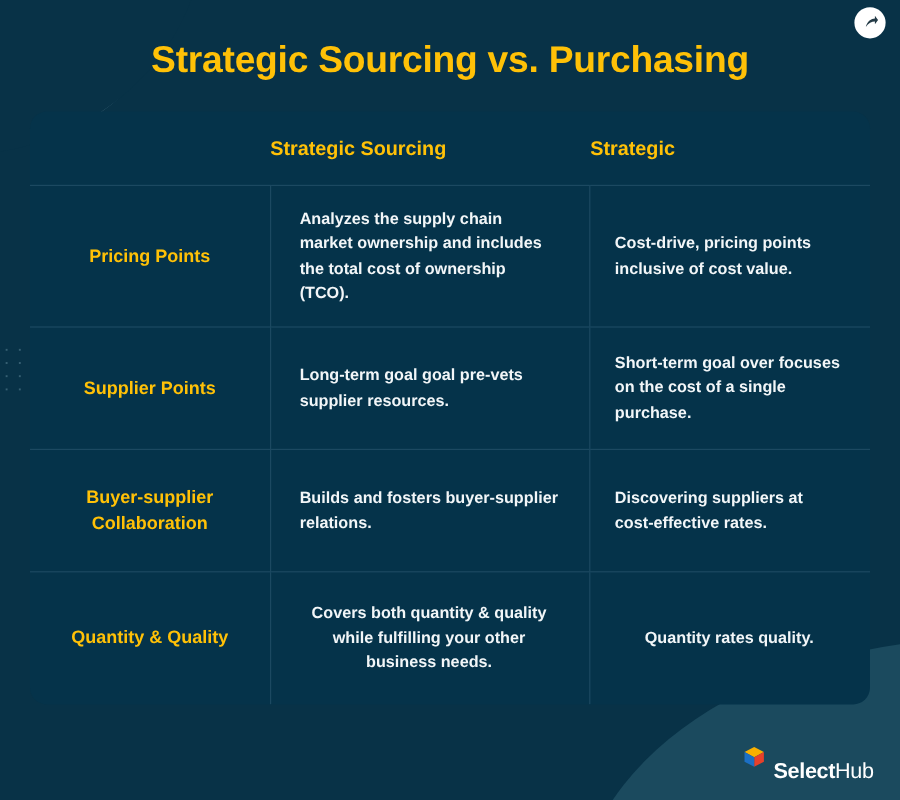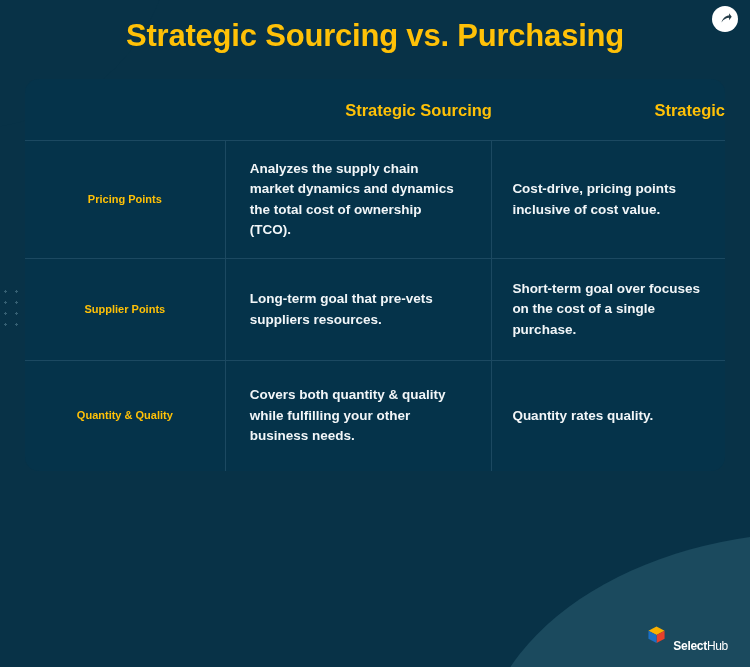--- a/index.html
+++ b/index.html
@@ -62,83 +62,83 @@
   .share-btn svg { display:block; }
 
   
   .page-title {
     position:relative; z-index:5;
     text-align:center;
     color:#FFC107;
     font-size:31px;
     font-weight:bold;
     letter-spacing:-.2px;
-    padding-top:18px;
+    padding-top:32px;
   }
 
   
   .card {
     position:relative; z-index:5;
     margin:25px 25px 0 25px;
     background:#05334a;
     border-radius:14px;
     overflow:hidden;
   }
   .table { width:100%; border-collapse:collapse; table-layout:fixed; }
   .table col.c1 { width:28.6%; }
   .table col.c2 { width:38.1%; }
   .table col.c3 { width:33.3%; }
 
   .thead th {
     padding:22px 0 20px 0;
     color:#FFC107;
     font-size:16.5px;
     font-weight:bold;
-    text-align:right;
+    text-align:left;
     vertical-align:middle;
   }
   .thead th.blank { font-size:0; }
 
   .table tbody tr { border-top:1px solid rgba(150,195,215,.16); }
   .table tbody td {
     vertical-align:middle;
     padding:18px 20px;
     border-left:1px solid rgba(150,195,215,.16);
   }
   .table tbody td.label-cell {
     border-left:none;
     text-align:center;
     color:#FFC107;
-    font-size:11px;
+    font-size:15px;
     font-weight:bold;
     line-height:1.45;
     padding:18px 14px;
   }
   .table tbody td.body-cell {
     color:#f2f6f8;
     font-size:13.5px;
     font-weight:bold;
     line-height:1.5;
   }
   .table tbody td.col2 { padding-left:24px; padding-right:26px; }
   .table tbody td.col3 { padding-left:20px; padding-right:22px; }
 
   .row-h1 td { height:118px; }
   .row-h2 td { height:102px; }
   .row-h3 td { height:102px; }
-  .row-h4 td { height:110px; }
+  .row-h4 td { height:110px;text-align:center; }
 
   
   .footer {
     position:absolute; right:22px; bottom:14px;
     display:flex; align-items:center; gap:7px;
     z-index:10;
   }
   .logo-mark { width:19px; height:19px; display:block; }
-  .logo-text { font-size:12px; font-weight:bold; color:#ffffff; letter-spacing:-.3px;margin-top:24px; }
+  .logo-text { font-size:18px; font-weight:bold; color:#ffffff; letter-spacing:-.3px;margin-top:24px; }
   .logo-text .light { font-weight:normal; color:#ffffff; }
 </style>
 </head>
 <body>
 
 <div class="bg-layer">
   <div class="wave-tl"></div>
   <div class="arc-tl"></div>
   <div class="wave-tl2"></div>
   <div class="dots-left"></div>
@@ -166,27 +166,32 @@
     <thead class="thead">
       <tr>
         <th class="blank"></th>
         <th>Strategic Sourcing</th>
         <th>Strategic</th>
       </tr>
     </thead>
     <tbody>
       <tr class="row-h1">
         <td class="label-cell">Pricing Points</td>
-        <td class="body-cell col2">Analyzes the supply chain market dynamics and dynamics the total cost of ownership (TCO).</td>
+        <td class="body-cell col2">Analyzes the supply chain market ownership and includes the total cost of ownership (TCO).</td>
         <td class="body-cell col3">Cost-drive, pricing points inclusive of cost value.</td>
       </tr>
       <tr class="row-h2">
         <td class="label-cell">Supplier Points</td>
-        <td class="body-cell col2">Long-term goal that pre-vets suppliers resources.</td>
+        <td class="body-cell col2">Long-term goal goal pre-vets supplier resources.</td>
         <td class="body-cell col3">Short-term goal over focuses on the cost of a single purchase.</td>
+      </tr>
+      <tr class="row-h3">
+        <td class="label-cell">Buyer-supplier Collaboration</td>
+        <td class="body-cell col2">Builds and fosters buyer-supplier relations.</td>
+        <td class="body-cell col3">Discovering suppliers at cost-effective rates.</td>
       </tr>
       <tr class="row-h4">
         <td class="label-cell">Quantity &amp; Quality</td>
         <td class="body-cell col2">Covers both quantity &amp; quality while fulfilling your other business needs.</td>
         <td class="body-cell col3">Quantity rates quality.</td>
       </tr>
     </tbody>
   </table>
 </div>
 

